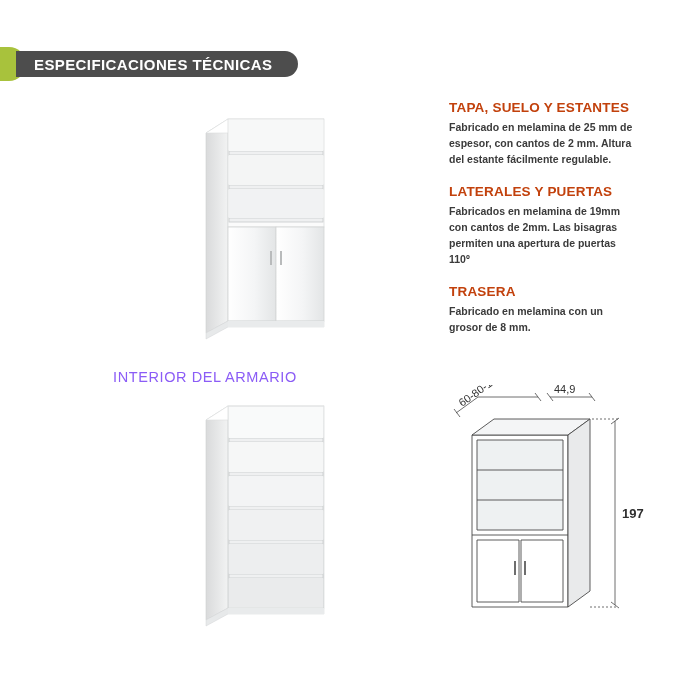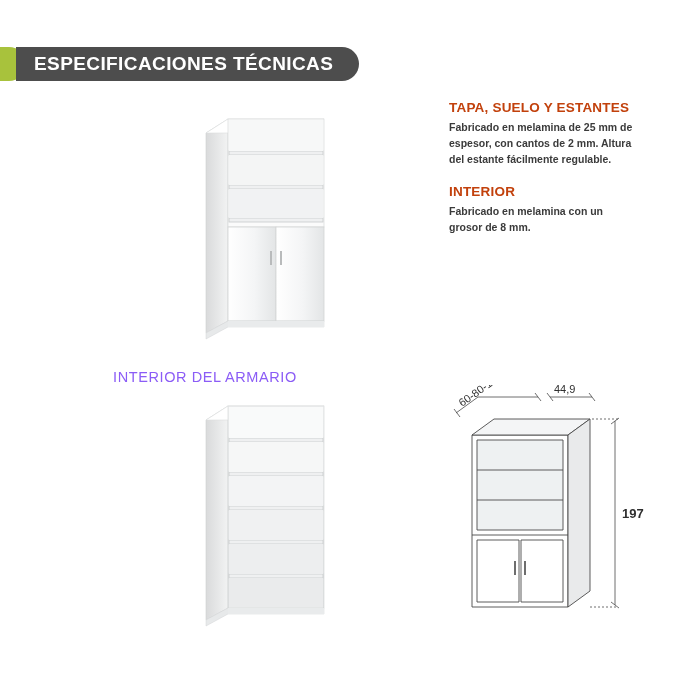--- a/index.html
+++ b/index.html
@@ -24,29 +24,29 @@
     align-items: center;
     height: 34px;
   }
   .header-dot {
     width: 26px; height: 34px;
     background: #a8c23c;
     border-radius: 0 18px 18px 0;
     margin-left: 0px;
   }
   .header-bar {
-    height: 34px;
+    height: 26px;
     background: #4d4d4d;
     color: #ffffff;
     display: flex;
     align-items: center;
     padding: 0 26px 0 18px;
     border-radius: 0 17px 17px 0;
     margin-left: -10px;
-    font-size: 19px;
+    font-size: 15px;
     font-weight: bold;
     letter-spacing: 0.4px;
     white-space: nowrap;
   }
 
   
   .spec-col {
     position: absolute;
     left: 449px; top: 100px;
     width: 190px;
@@ -183,23 +183,27 @@
     </svg>
   </div>
 
   <div class="spec-col">
 
     <div class="spec-block">
       <div class="spec-title">TAPA, SUELO Y ESTANTES</div>
       <div class="spec-body">Fabricado  en melamina de 25 mm de espesor, con cantos de 2 mm. Altura del estante fácilmente regulable.</div>
     </div>
 
-
     <div class="spec-block">
-      <div class="spec-title">INTERIOR</div>
+      <div class="spec-title">LATERALES Y PUERTAS</div>
+      <div class="spec-body">Fabricados en melamina de 19mm con cantos de 2mm. Las bisagras permiten una apertura de puertas 110º</div>
+    </div>
+
+    <div class="spec-block">
+      <div class="spec-title">TRASERA</div>
       <div class="spec-body">Fabricado en melamina con un grosor de 8 mm.</div>
     </div>
 
   </div>
 
   <div class="diagram">
     <svg width="230" height="250" viewBox="0 0 230 250" xmlns="http://www.w3.org/2000/svg">
       <g stroke="#4a4a4a" stroke-width="0.9" fill="none" stroke-linejoin="round">
 
         <rect x="32" y="50" width="96" height="172" fill="#ffffff"></rect>

